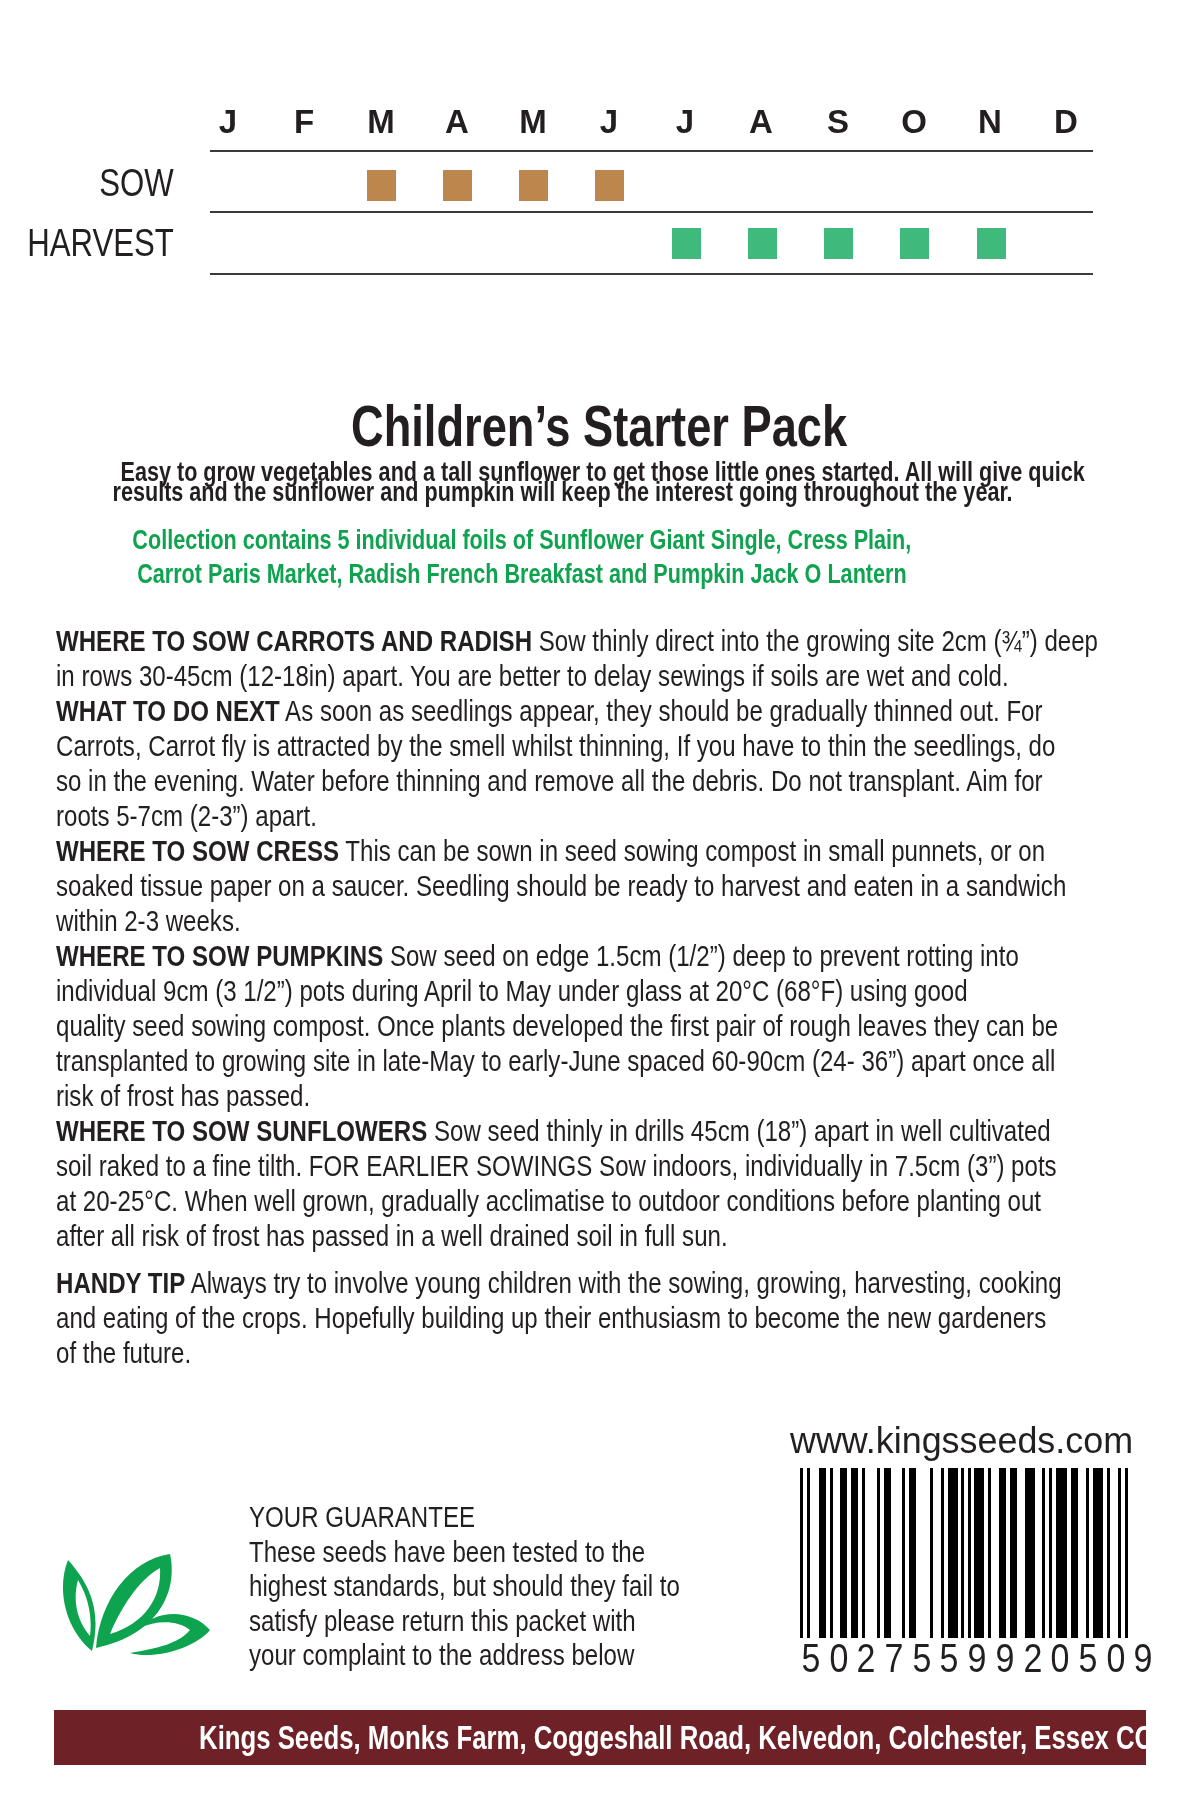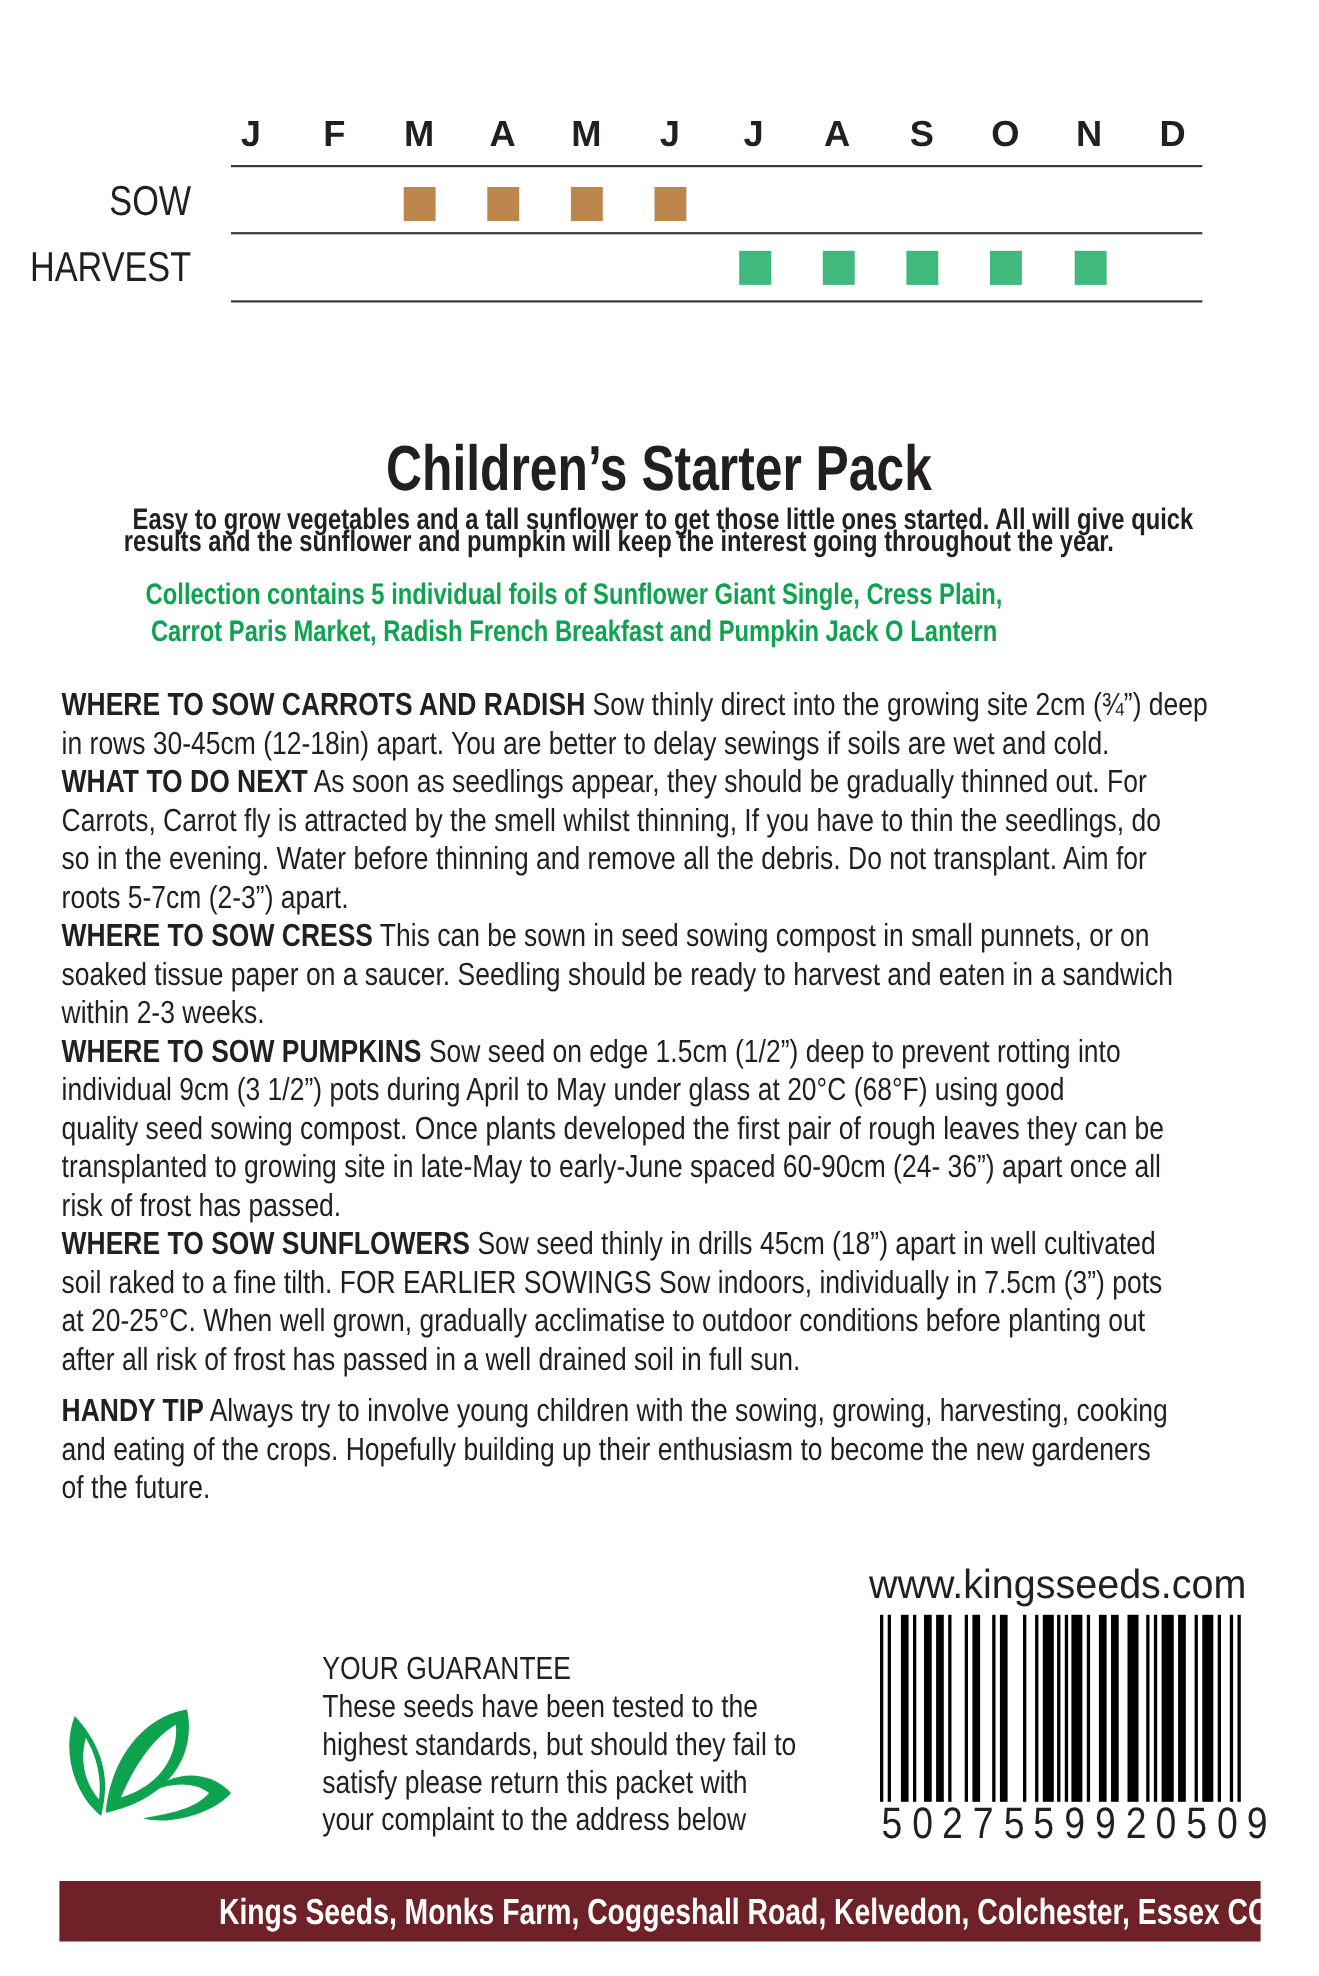--- a/index.html
+++ b/index.html
@@ -10,21 +10,21 @@
   .rowlabel{position:absolute;font-size:38px;line-height:40px;transform-origin:right center;transform:scaleX(0.82);text-align:right;right:1025px;white-space:nowrap;}
   .sq{position:absolute;width:29px;height:31px;}
   .title{position:absolute;left:0;width:1199px;top:396px;text-align:center;font-weight:bold;font-size:58px;line-height:60px;}
   .title span{display:inline-block;transform:scaleX(0.78);transform-origin:center;}
   .intro{position:absolute;left:0;width:1043px;text-align:center;font-weight:bold;font-size:27px;line-height:34px;}
   .intro span{display:inline-block;transform:scaleX(0.8);transform-origin:center;white-space:nowrap;}
   .green{color:#0ea34e;}
   .body{position:absolute;left:56px;width:1150px;font-size:29px;line-height:35px;}
   .bline{display:block;white-space:nowrap;transform:scaleX(0.83);transform-origin:left center;height:35px;}
   .bline b{font-weight:bold;}
-  .guar{position:absolute;left:249px;font-size:29px;line-height:34.5px;margin-left:44px;}
+  .guar{position:absolute;left:249px;font-size:29px;line-height:34.5px;}
   .guar .bline{height:34.5px;}
   .url{position:absolute;left:790px;top:1420px;font-size:37px;line-height:42px;white-space:nowrap;transform:scaleX(0.97);transform-origin:left center;}
   .barcode{position:absolute;left:800px;top:1468px;width:352px;height:170px;display:flex;align-items:stretch;}
   .barcode i{display:block;height:100%;}
   .bcnum{position:absolute;left:797px;top:1636px;width:360px;display:flex;justify-content:space-between;font-size:40px;line-height:44px;}
   .bcnum span{display:inline-block;width:28px;text-align:center;transform:scaleX(0.85);}
   .footer{position:absolute;left:54px;top:1710px;width:1092px;height:55px;background:#6e2126;color:#fff;font-weight:bold;font-size:33px;line-height:55px;text-align:center;}
   .footer span{display:inline-block;transform:scaleX(0.78);transform-origin:center;white-space:nowrap;}
 </style>
 </head>

